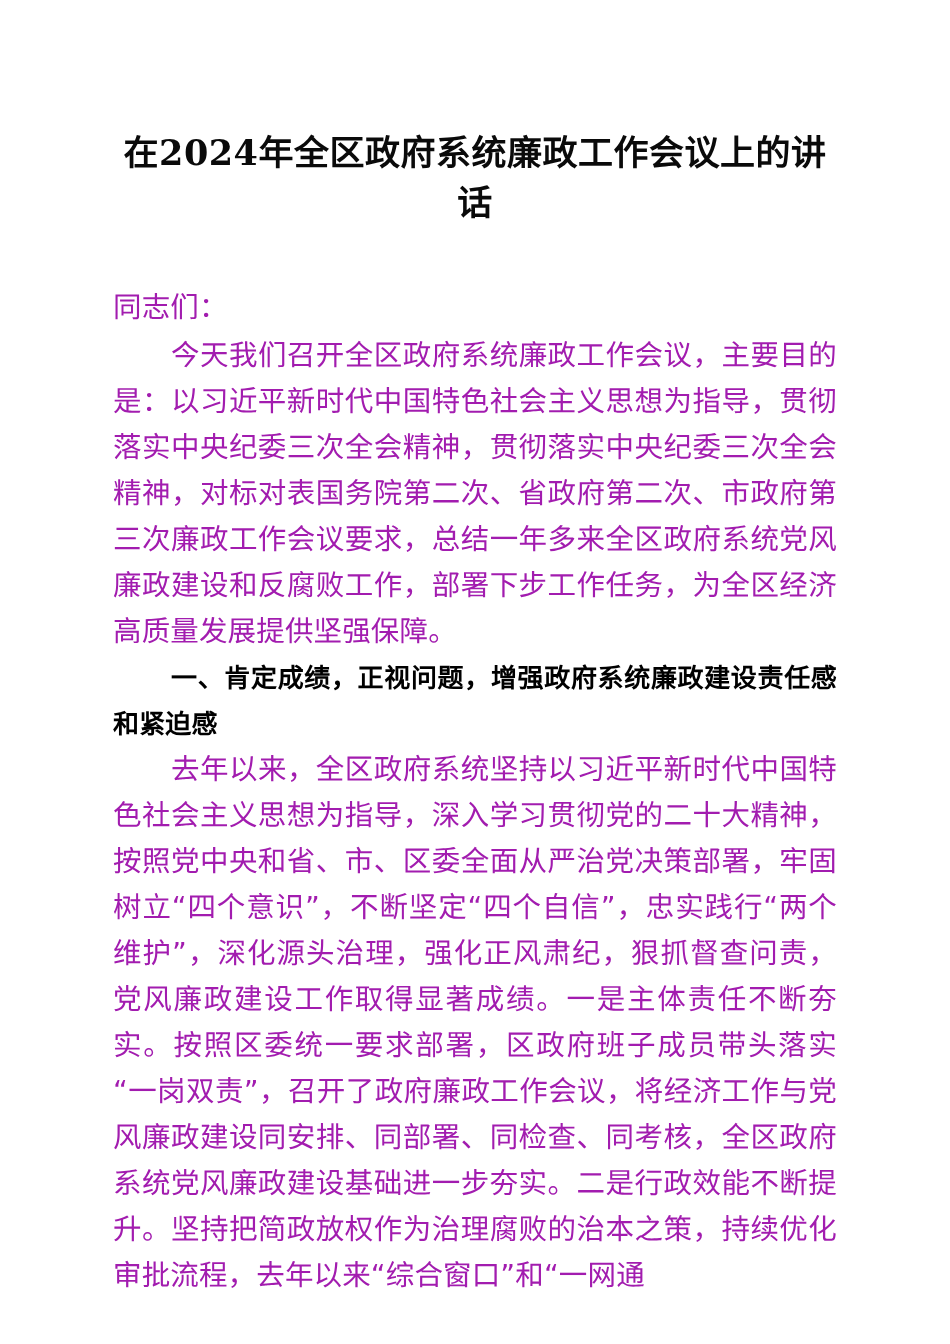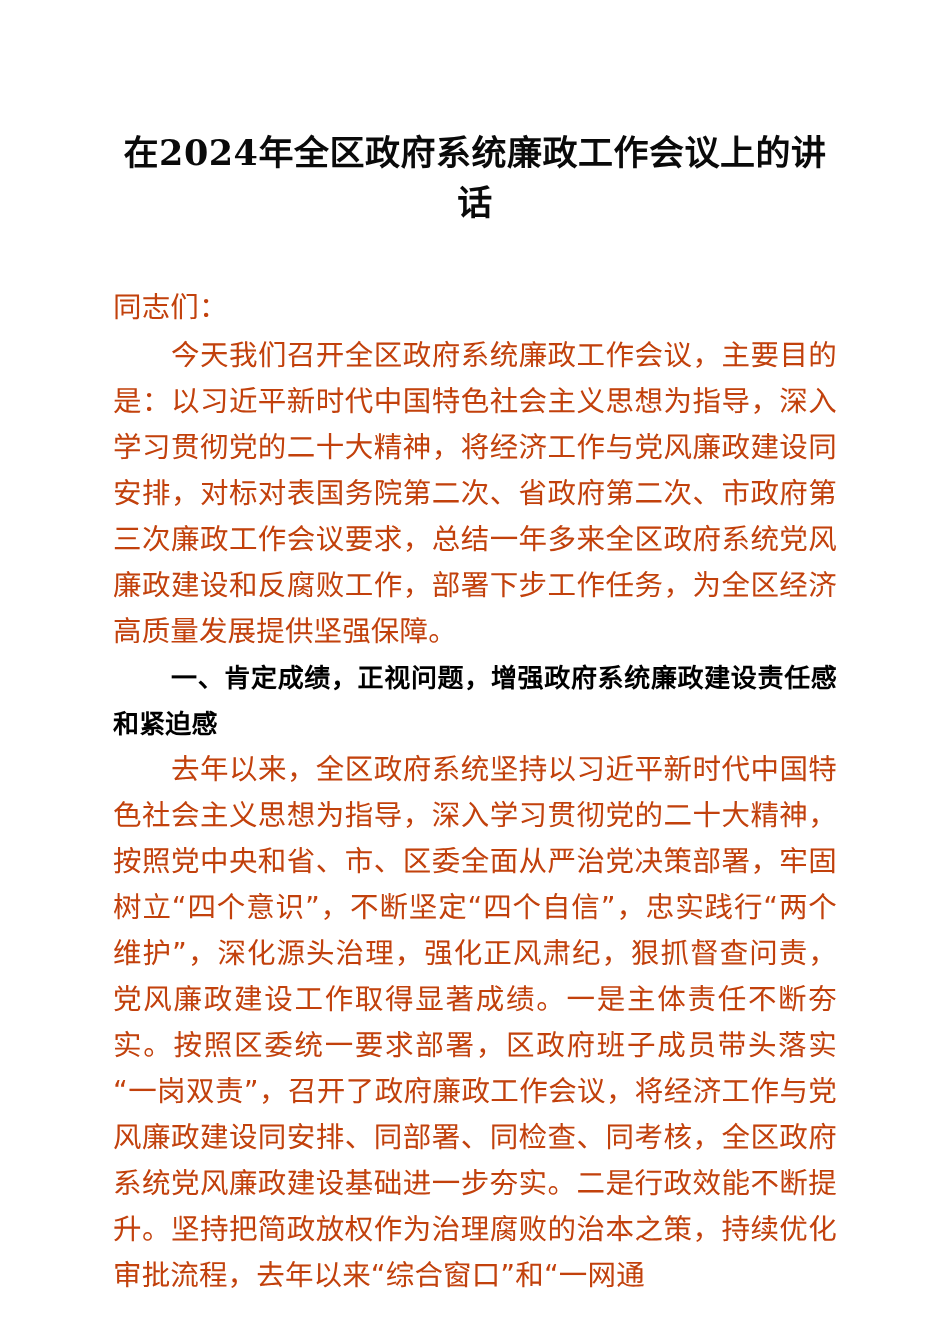--- a/index.html
+++ b/index.html
@@ -46,21 +46,21 @@
     padding-top: 128px;
     letter-spacing: 0.5px;
     word-break: break-all;
   }
 
   
   .para {
     font-family: "DejaVu Sans", "Liberation Sans", sans-serif;
     font-size: 28.5px;
     line-height: 46px;
-    color: #c2410c;
+    color: #a21caf;
     margin: 0;
     text-align: justify;
     text-justify: inter-ideograph;
     word-break: break-all;
     letter-spacing: 0.15px;
     font-weight: 400;
   }
 
   .para.salutation {
     margin-top: 57px;
@@ -97,20 +97,20 @@
 </head>
 <body>
 
 <div class="page">
   <div class="content">
 
     <h1 class="doc-title">在2024年全区政府系统廉政工作会议上的讲话</h1>
 
     <p class="para salutation">同志们：</p>
 
-    <p class="para indent body-first">今天我们召开全区政府系统廉政工作会议，主要目的是：以习近平新时代中国特色社会主义思想为指导，深入学习贯彻党的二十大精神，将经济工作与党风廉政建设同安排，对标对表国务院第二次、省政府第二次、市政府第三次廉政工作会议要求，总结一年多来全区政府系统党风廉政建设和反腐败工作，部署下步工作任务，为全区经济高质量发展提供坚强保障。</p>
+    <p class="para indent body-first">今天我们召开全区政府系统廉政工作会议，主要目的是：以习近平新时代中国特色社会主义思想为指导，贯彻落实中央纪委三次全会精神，贯彻落实中央纪委三次全会精神，对标对表国务院第二次、省政府第二次、市政府第三次廉政工作会议要求，总结一年多来全区政府系统党风廉政建设和反腐败工作，部署下步工作任务，为全区经济高质量发展提供坚强保障。</p>
 
     <p class="section-heading">一、肯定成绩，正视问题，增强政府系统廉政建设责任感和紧迫感</p>
 
     <p class="para indent">去年以来，全区政府系统坚持以习近平新时代中国特色社会主义思想为指导，深入学习贯彻党的二十大精神，按照党中央和省、市、区委全面从严治党决策部署，牢固树立“四个意识”，不断坚定“四个自信”，忠实践行“两个维护”，深化源头治理，强化正风肃纪，狠抓督查问责，党风廉政建设工作取得显著成绩。一是主体责任不断夯实。按照区委统一要求部署，区政府班子成员带头落实“一岗双责”，召开了政府廉政工作会议，将经济工作与党风廉政建设同安排、同部署、同检查、同考核，全区政府系统党风廉政建设基础进一步夯实。二是行政效能不断提升。坚持把简政放权作为治理腐败的治本之策，持续优化审批流程，去年以来“综合窗口”和“一网通</p>
 
   </div>
 </div>
 
 </body></html>

